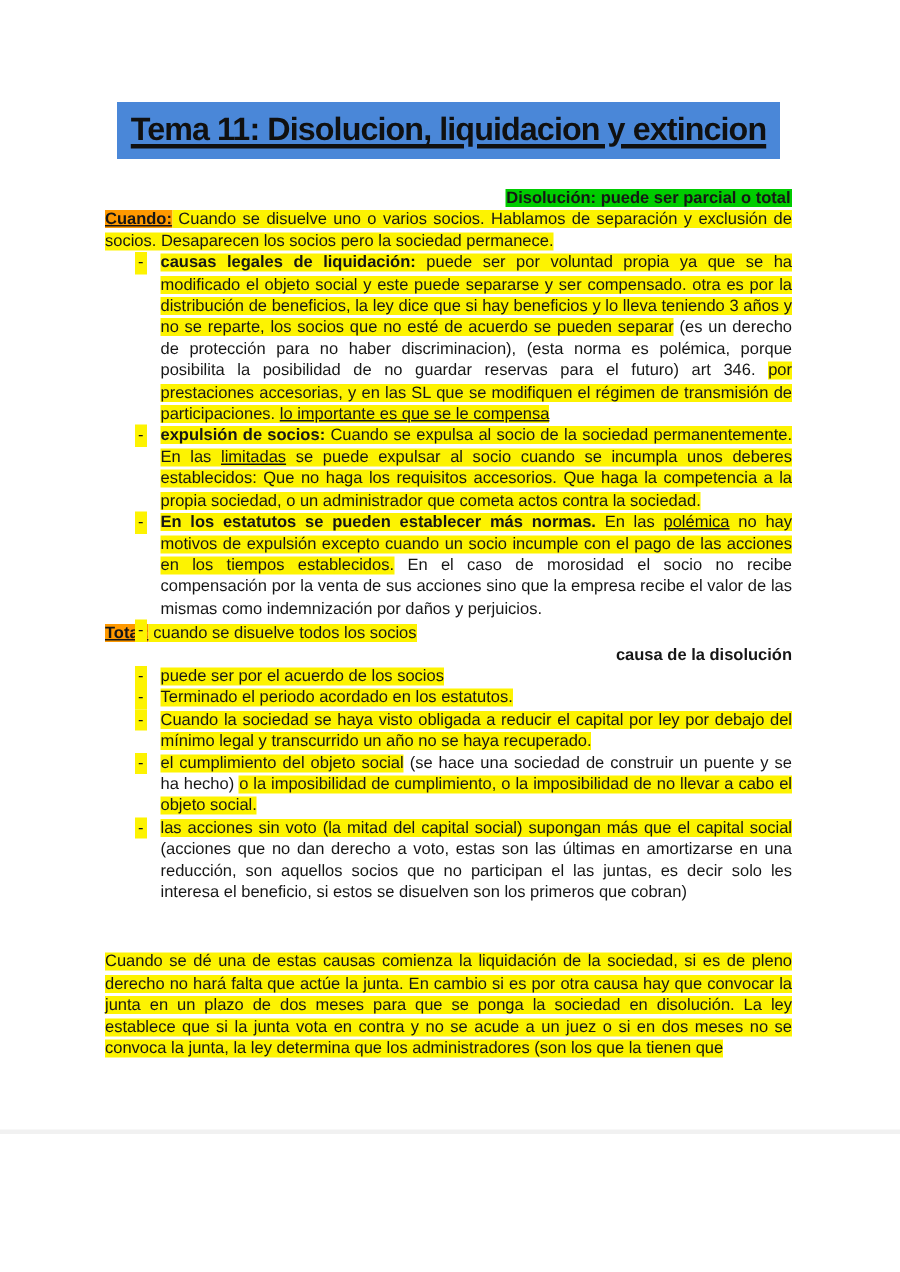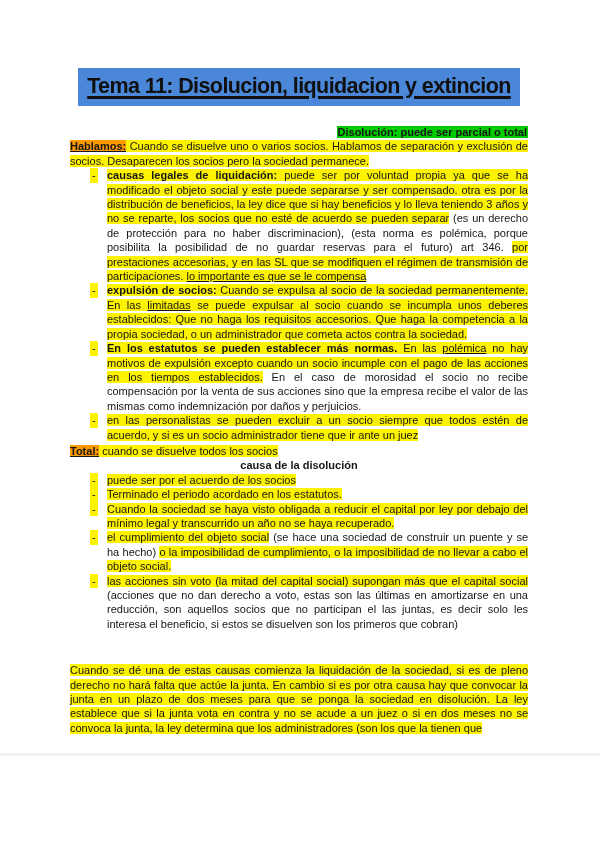--- a/index.html
+++ b/index.html
@@ -48,21 +48,21 @@
 
   .para { text-align:justify; }
   .bullet {
     position:relative;
     padding-left:37px;
     text-align:justify;
   }
   .dash { position:absolute; left:20px; top:0; padding:0 2px; }
 
   .section-total { margin-top:2px; }
-  .heading-causa { font-weight:bold; text-align:center; }
+  .heading-causa { font-weight:bold; text-align:right; }
   .closing { margin-top:32px; }
 
   .bottom-edge {
     position:absolute; left:0; bottom:0;
     width:600px; height:3px;
     background:#f1f1f1;
   }
 </style>
 </head>
 <body>
@@ -71,21 +71,21 @@
   <div class="content">
 
     <div class="title-wrap">
       <h1 class="doc-title">Tema 11: Disolucion, liquidacion y extincion</h1>
     </div>
 
     <div class="subtitle-wrap">
       <span class="subtitle hl-g">Disolución: puede ser parcial o total</span>
     </div>
 
-    <p class="para"><span class="hl-o b u">Hablamos:</span><span class="hl-y"> <span>Cuando se disuelve uno o varios socios. Hablamos de separación y exclusión de socios. Desaparecen los socios pero la sociedad permanece.</span></span></p>
+    <p class="para"><span class="hl-o b u">Cuando:</span><span class="hl-y"> <span>Cuando se disuelve uno o varios socios. Hablamos de separación y exclusión de socios. Desaparecen los socios pero la sociedad permanece.</span></span></p>
 
     <div class="bullet">
       <span class="dash hl-y">-</span>
       <span class="hl-y"><span class="b">causas legales de liquidación:</span> <span>puede ser por voluntad propia ya que se ha modificado el objeto social y este puede separarse y ser compensado. otra es por la distribución de beneficios, la ley dice que si hay beneficios y lo lleva teniendo 3 años y no se reparte, los socios que no esté de acuerdo se pueden separar</span></span>
       <span>(es un derecho de protección para no haber discriminacion), (esta norma es polémica, porque posibilita la posibilidad de no guardar reservas para el futuro) art 346.</span>
       <span class="hl-y"><span>por prestaciones accesorias, y en las SL que se modifiquen el régimen de transmisión de participaciones.</span> <span class="u">lo importante es que se le compensa</span></span>
     </div>
 
     <div class="bullet">
       <span class="dash hl-y">-</span>
@@ -93,21 +93,20 @@
     </div>
 
     <div class="bullet">
       <span class="dash hl-y">-</span>
       <span class="hl-y"><span class="b">En los estatutos se pueden establecer más normas.</span> <span>En las</span> <span class="u">polémica</span> <span>no hay motivos de expulsión excepto cuando un socio incumple con el pago de las acciones en los tiempos establecidos.</span></span>
       <span>En el caso de morosidad el socio no recibe compensación por la venta de sus acciones sino que la empresa recibe el valor de las mismas como indemnización por daños y perjuicios.</span>
     </div>
 
     <div class="bullet">
       <span class="dash hl-y">-</span>
-      <span class="hl-y">en las personalistas se pueden excluir a un socio siempre que todos estén de acuerdo, y si es un socio administrador tiene que ir ante un juez</span>
     </div>
 
     <p class="para section-total"><span class="hl-o b u">Total:</span><span class="hl-y"> <span>cuando se disuelve todos los socios</span></span></p>
 
     <div class="heading-causa">causa de la disolución</div>
 
     <div class="bullet">
       <span class="dash hl-y">-</span>
       <span class="hl-y">puede ser por el acuerdo de los socios</span>
     </div>

